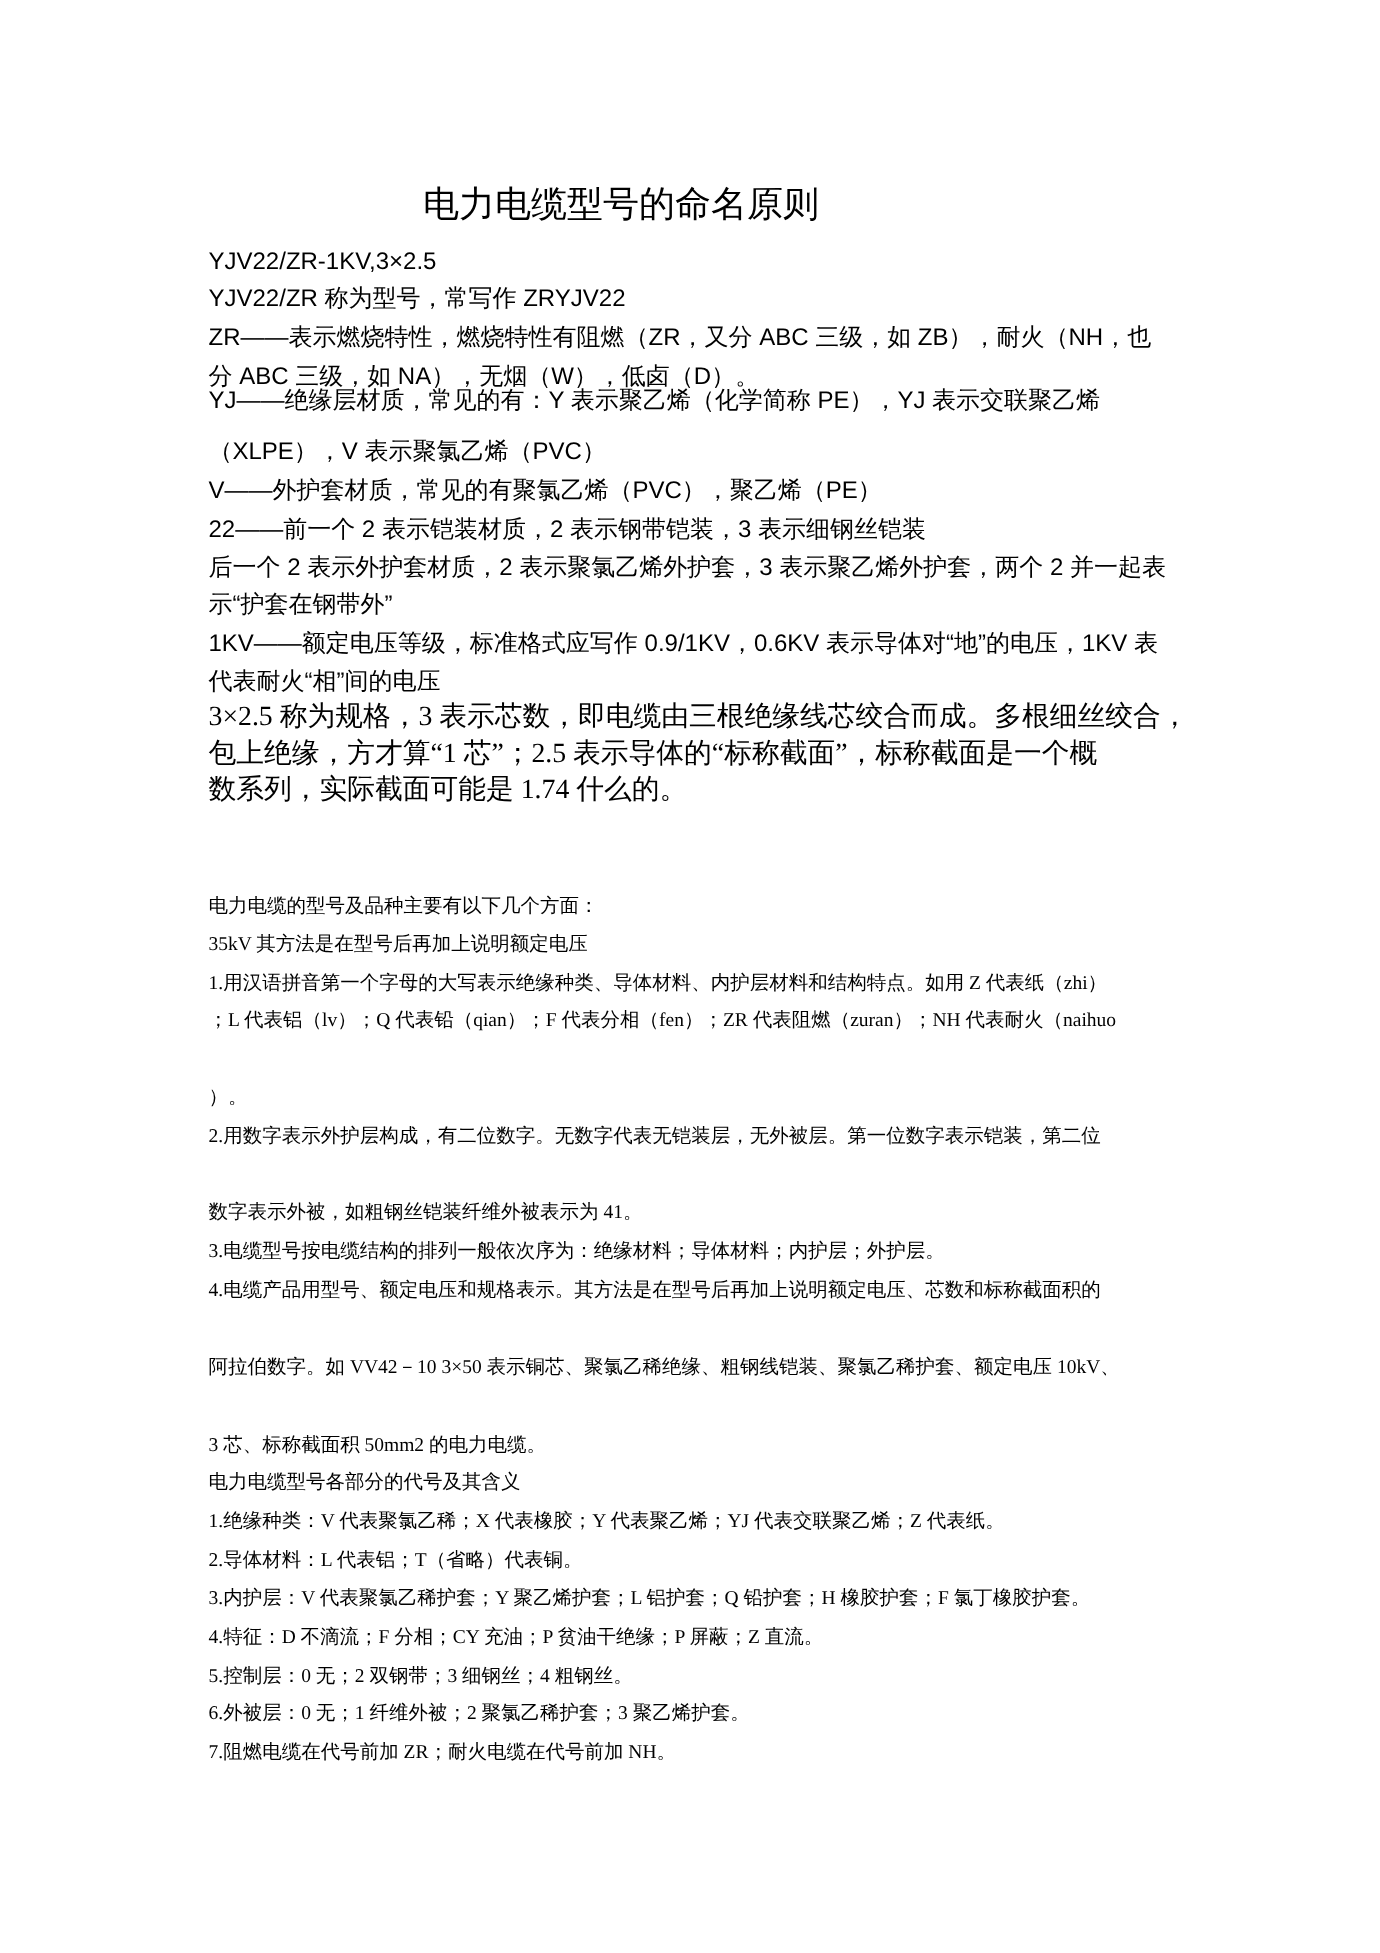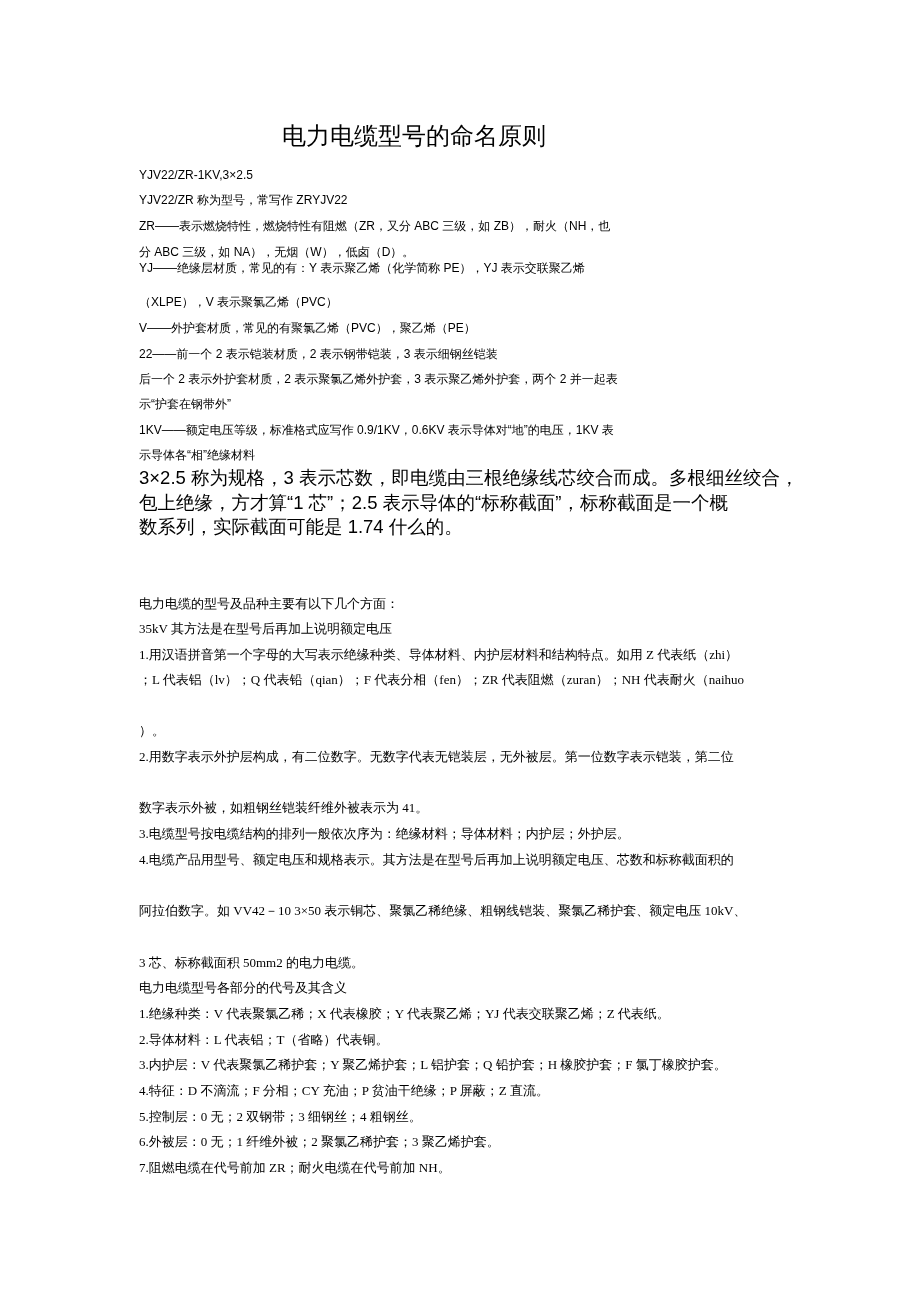--- a/index.html
+++ b/index.html
@@ -1,22 +1,22 @@
 <!DOCTYPE html>
 <html><head>
 <meta charset="utf-8">
 <style>
   html, body { margin: 0; padding: 0; background: #ffffff; }
   body { width: 920px; height: 1302px; position: relative; overflow: hidden; color: #000; }
   .page { position: absolute; left: 0; top: 0; width: 920px; height: 1302px; background: #fff; }
   .ln { position: absolute; left: 139px; white-space: nowrap; }
   .title { position: absolute; left: 0; width: 828px; top: 118px; text-align: center;
            font-family: "DejaVu Sans", sans-serif; font-size: 24px; line-height: 36px; }
-  .sans { font-family: "Liberation Sans", "DejaVu Sans", sans-serif; font-size: 12px; line-height: 24px; text-align: center; }
-  .serif-lg { font-family: Liberation Sans, sans-serif; font-size: 18.5px; line-height: 24px; }
+  .sans { font-family: "Liberation Sans", "DejaVu Sans", sans-serif; font-size: 16px; line-height: 24px; text-align: center; }
+  .serif-lg { font-family: Liberation Serif, serif; font-size: 18.5px; line-height: 24px; }
   .serif-sm { font-family: "Liberation Serif", "DejaVu Serif", serif; font-size: 13px; line-height: 20px; }
 </style>
 </head>
 <body>
 
 <div class="page">
 
   <div class="title">电力电缆型号的命名原则</div>
 
   <div>
@@ -24,21 +24,21 @@
     <div class="ln sans" style="top:188px">YJV22/ZR 称为型号，常写作 ZRYJV22</div>
     <div class="ln sans" style="top:214px">ZR——表示燃烧特性，燃烧特性有阻燃（ZR，又分 ABC 三级，如 ZB），耐火（NH，也</div>
     <div class="ln sans" style="top:240px">分 ABC 三级，如 NA），无烟（W），低卤（D）。</div>
     <div class="ln sans" style="top:256px">YJ——绝缘层材质，常见的有：Y 表示聚乙烯（化学简称 PE），YJ 表示交联聚乙烯</div>
     <div class="ln sans" style="top:290px">（XLPE），V 表示聚氯乙烯（PVC）</div>
     <div class="ln sans" style="top:316px">V——外护套材质，常见的有聚氯乙烯（PVC），聚乙烯（PE）</div>
     <div class="ln sans" style="top:342px">22——前一个 2 表示铠装材质，2 表示钢带铠装，3 表示细钢丝铠装</div>
     <div class="ln sans" style="top:367px">后一个 2 表示外护套材质，2 表示聚氯乙烯外护套，3 表示聚乙烯外护套，两个 2 并一起表</div>
     <div class="ln sans" style="top:392px">示“护套在钢带外”</div>
     <div class="ln sans" style="top:418px">1KV——额定电压等级，标准格式应写作 0.9/1KV，0.6KV 表示导体对“地”的电压，1KV 表</div>
-    <div class="ln sans" style="top:443px">示导体各“相”绝缘材料</div>
+    <div class="ln sans" style="top:443px">代表耐火“相”间的电压</div>
   </div>
 
   <div>
     <div class="ln serif-lg" style="top:466px">3×2.5 称为规格，3 表示芯数，即电缆由三根绝缘线芯绞合而成。多根细丝绞合，</div>
     <div class="ln serif-lg" style="top:491px">包上绝缘，方才算“1 芯”；2.5 表示导体的“标称截面”，标称截面是一个概</div>
     <div class="ln serif-lg" style="top:515px">数系列，实际截面可能是 1.74 什么的。</div>
   </div>
 
   <div>
     <div class="ln serif-sm" style="top:594px">电力电缆的型号及品种主要有以下几个方面：</div>

